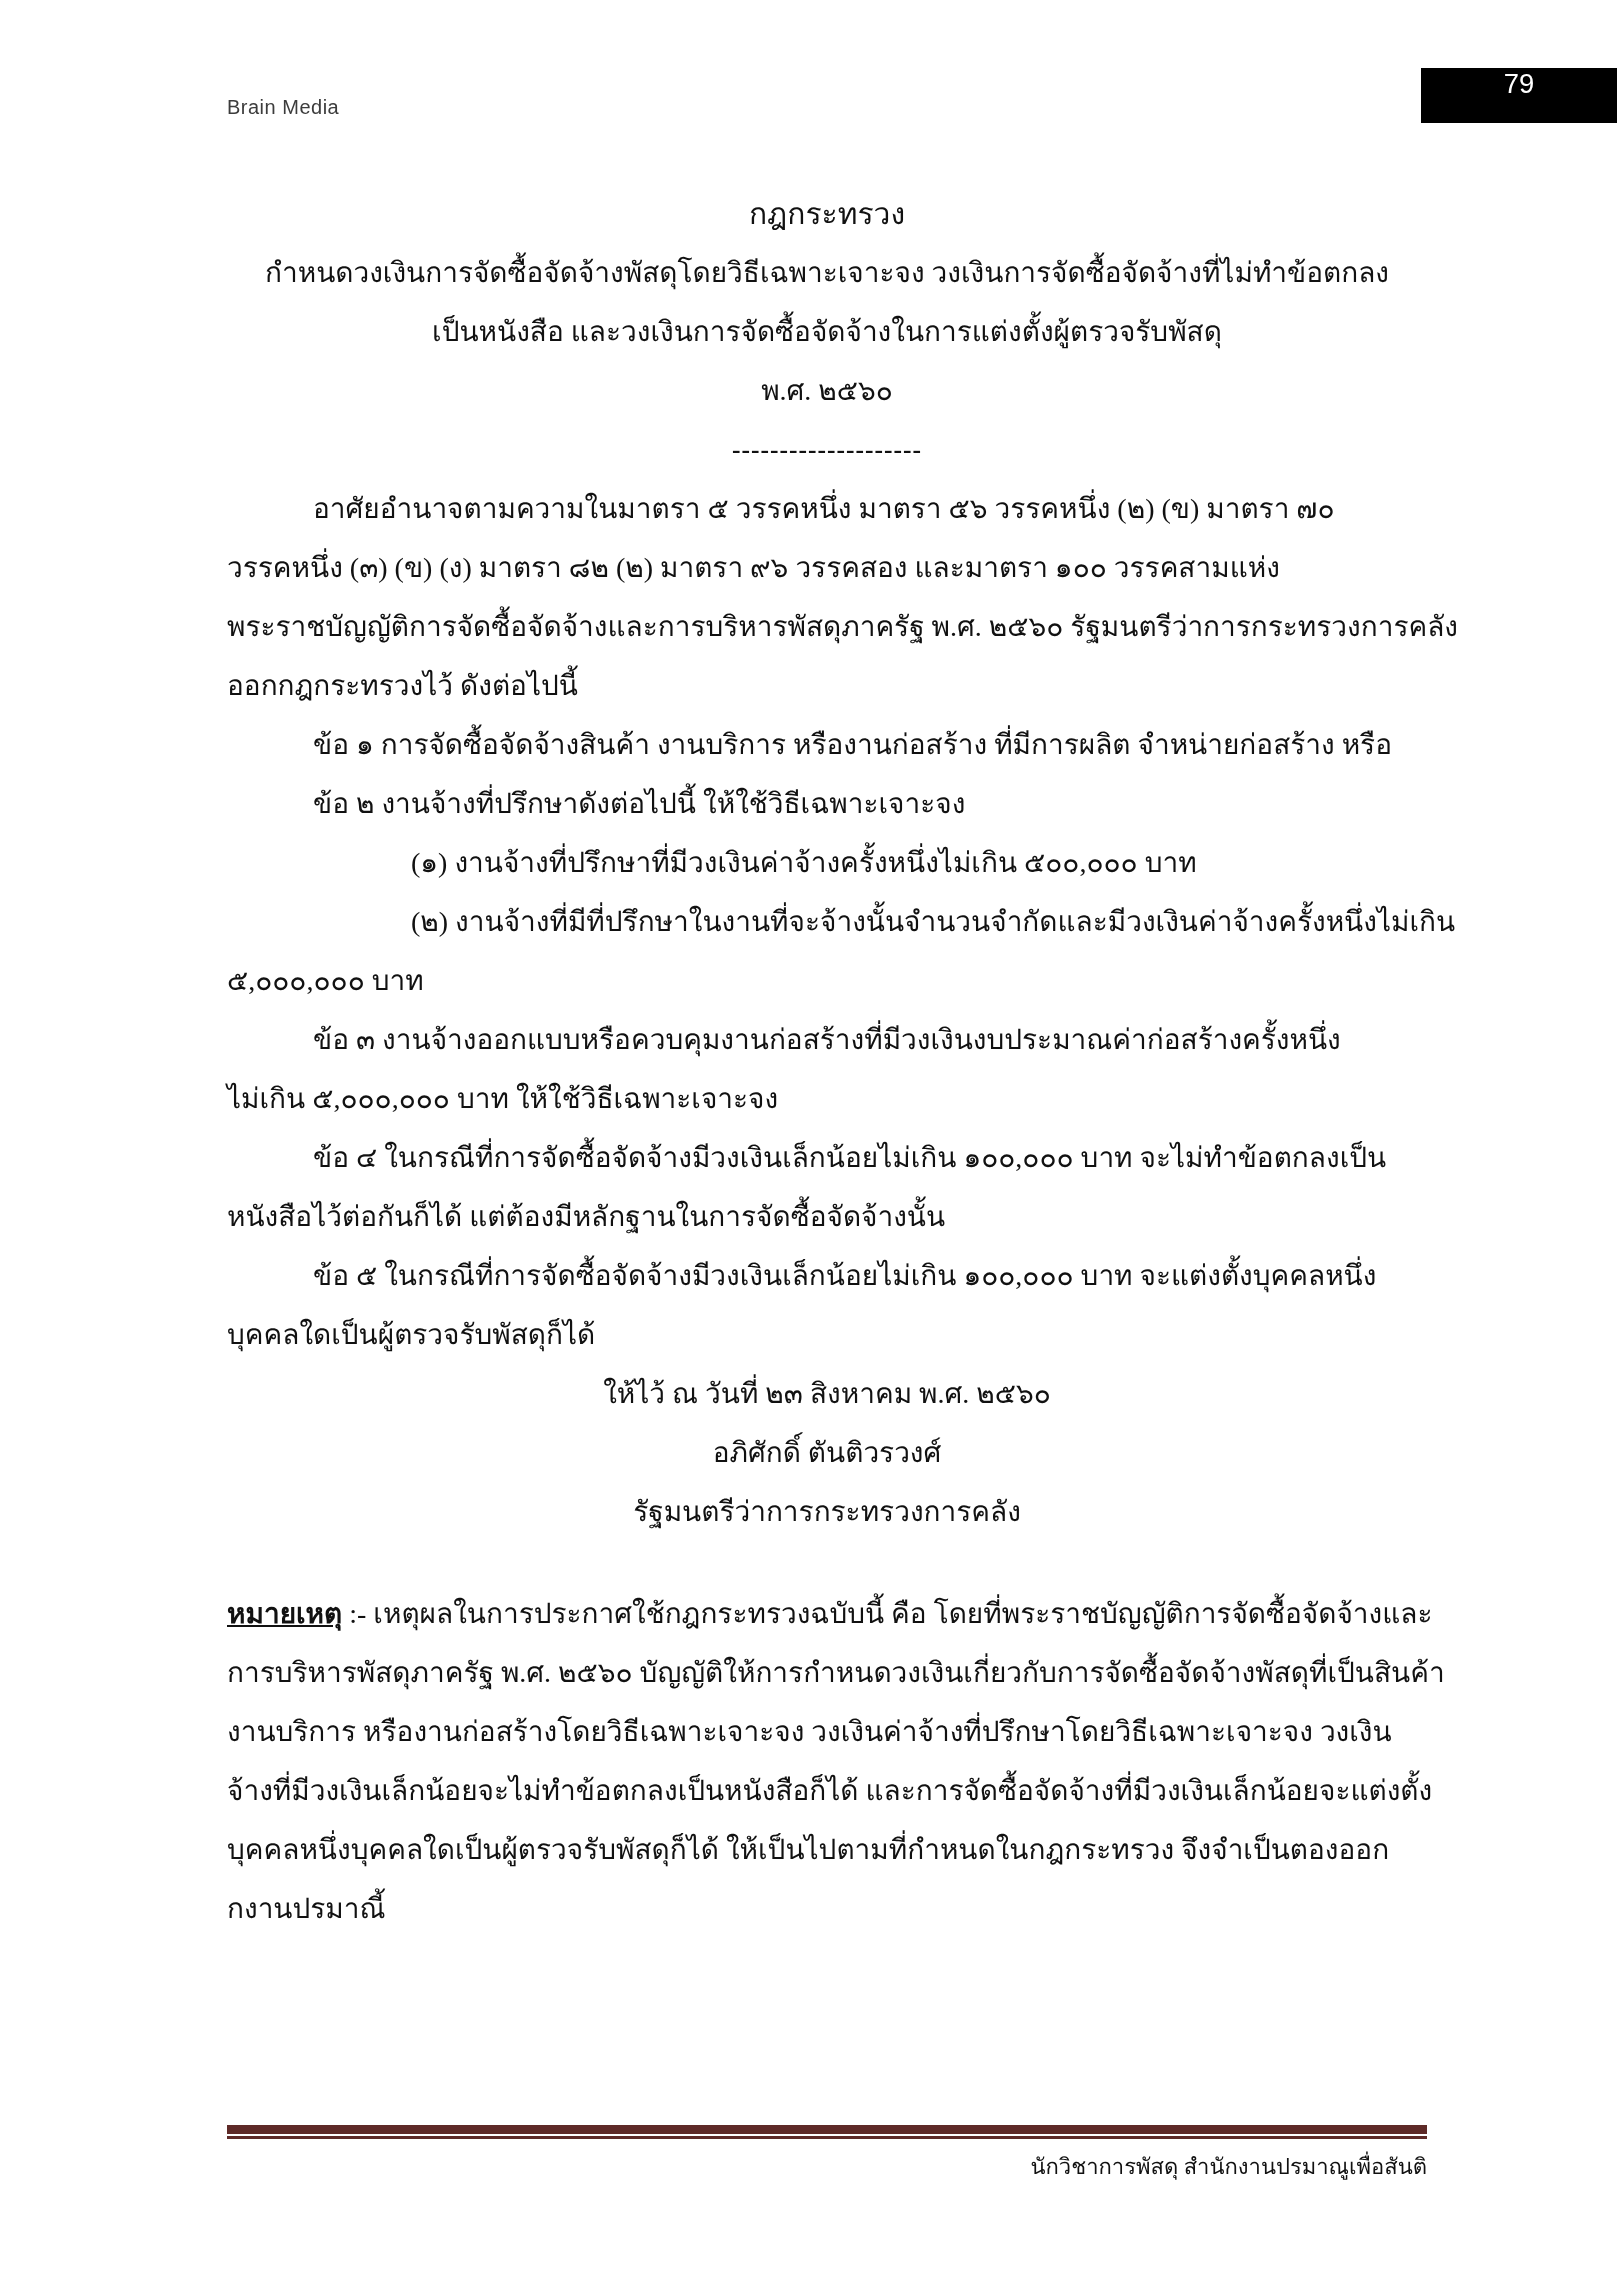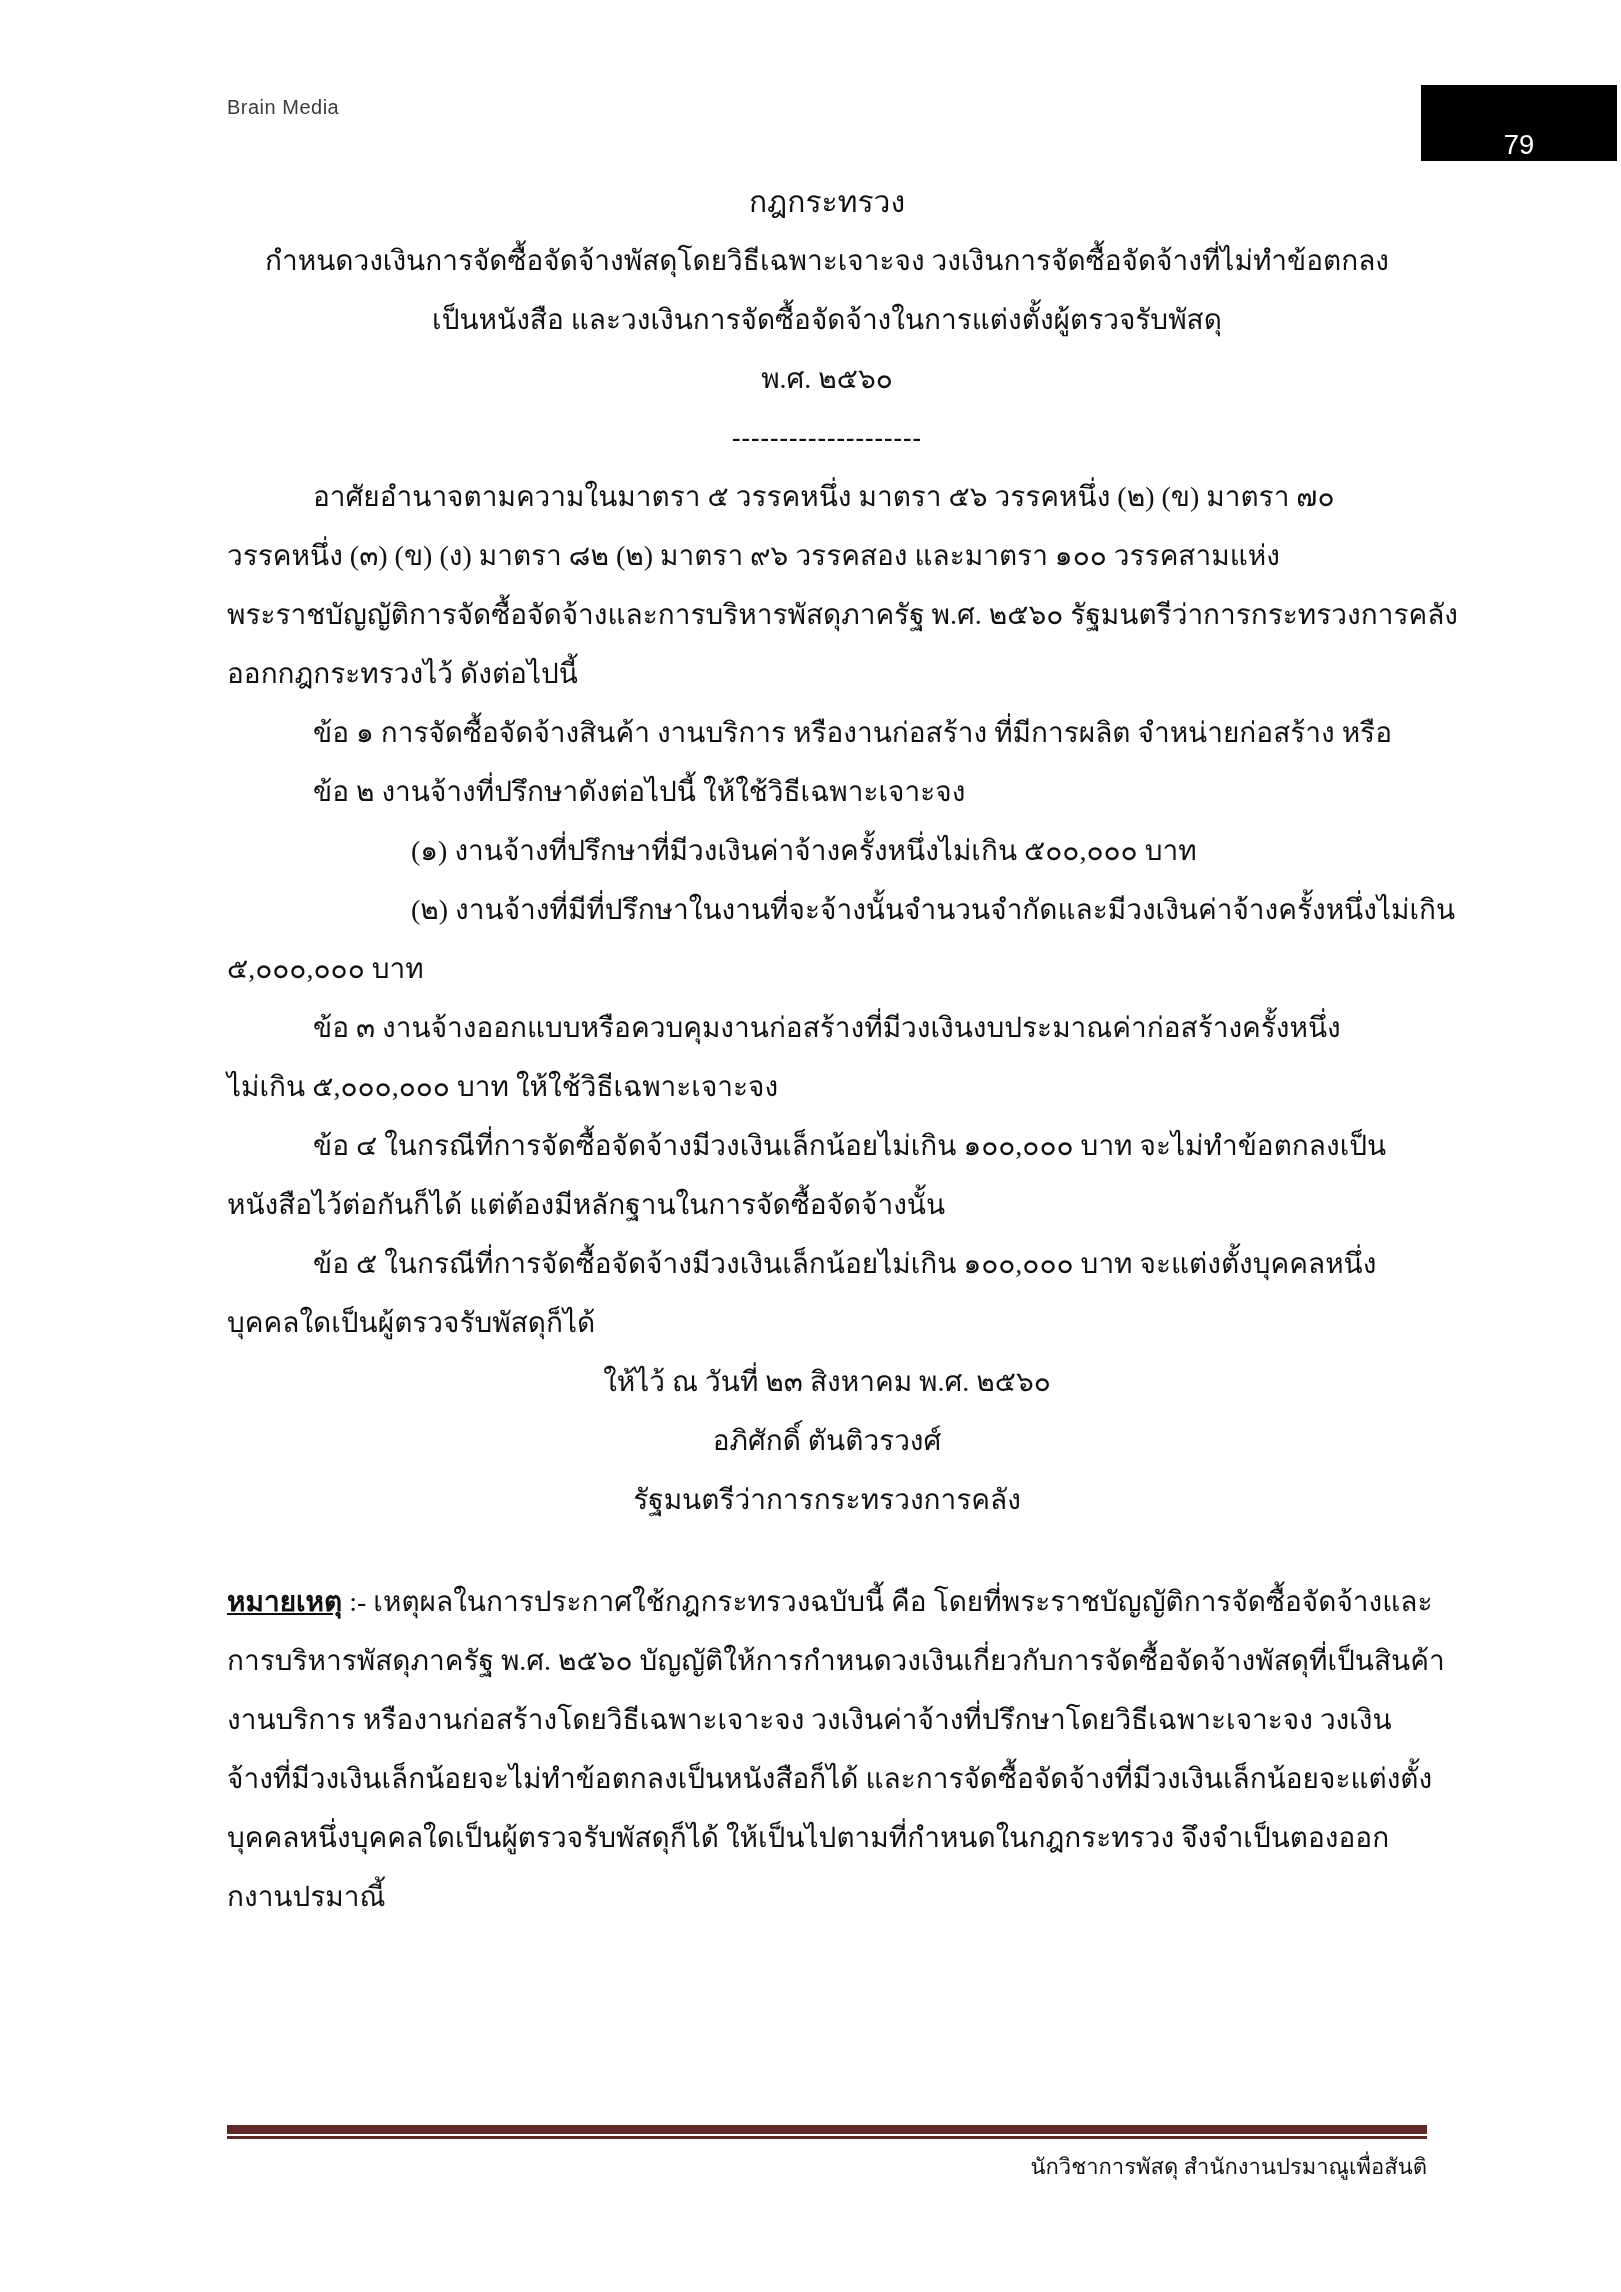--- a/index.html
+++ b/index.html
@@ -18,37 +18,37 @@
     top: 96px;
     font-family: "Liberation Sans", "DejaVu Sans", sans-serif;
     font-size: 20px;
     font-weight: 300;
     letter-spacing: 0.5px;
     color: #3c3c3c;
   }
   .page-num-box {
     position: absolute;
     left: 1421px;
-    top: 85px;
+    top: 68px;
     width: 196px;
-    height: 76px;
+    height: 55px;
     background: var(--pagenum-bg, #000000);
     display: flex;
-    align-items: flex-end;
+    align-items: flex-start;
     justify-content: center;
   }
   .page-num {
     font-family: "Liberation Sans", "DejaVu Sans", sans-serif;
     font-size: 27.4px;
     color: var(--pagenum-fg, #ffffff);
   }
   .content {
     position: absolute;
     left: 227px;
-    top: 172px;
+    top: 184px;
     width: 1200px;
     font-size: 28px;
     line-height: 59px;
   }
   .title-block { text-align: center; }
   .title-main { font-size: 30px; }
   .separator { letter-spacing: 1px; font-weight: bold; font-size: 25.5px; }
   .body-line { white-space: nowrap; }
   .indent  { text-indent: 86px; }
   .indent2 { text-indent: 184px; }

